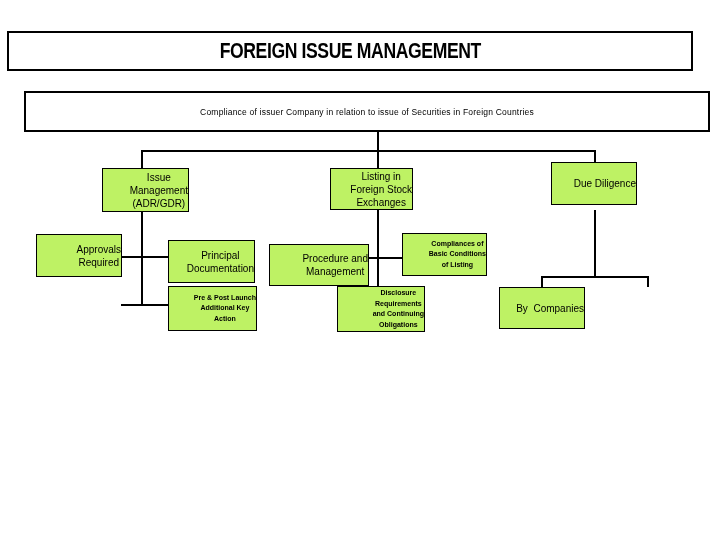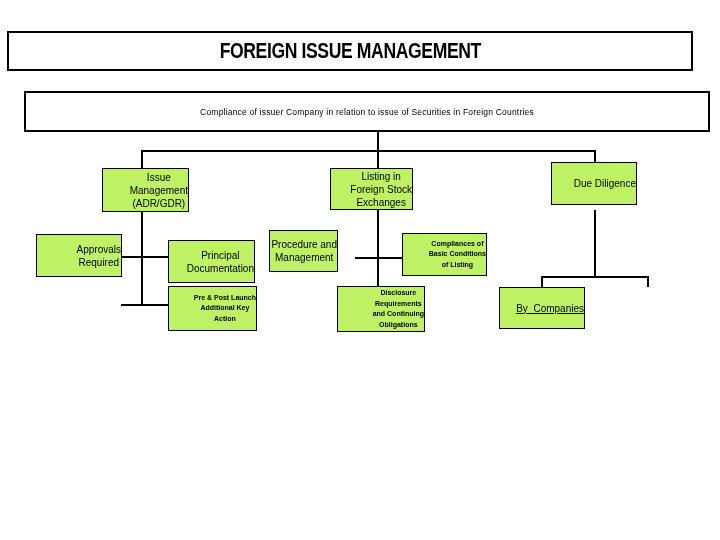--- a/index.html
+++ b/index.html
@@ -59,24 +59,24 @@
     font-weight: bold;
     line-height: 10.5px;
   }
   .n-issue          { left: 102px; top: 168px; width: 87px; height: 44px; }
   .n-listing        { left: 330px; top: 168px; width: 83px; height: 42px; }
   .n-due            { left: 551px; top: 162px; width: 86px; height: 43px; }
   .n-approvals      { left: 36px;  top: 234px; width: 86px; height: 43px; }
   .n-principal      { left: 168px; top: 240px; width: 87px; height: 43px; }
   .n-appointment    { left: 36px;  top: 287px; width: 87px; height: 42px; }
   .n-prepost        { left: 168px; top: 286px; width: 89px; height: 45px; }
-  .n-procedure      { left: 269px; top: 230px; width: 69px; height: 42px; }
+  .n-procedure      { left: 269px; top: 244px; width: 100px; height: 42px; }
   .n-compliances    { left: 402px; top: 233px; width: 85px; height: 43px; }
   .n-disclosure     { left: 337px; top: 286px; width: 88px; height: 46px; }
-  .n-companies      { left: 499px; top: 287px; width: 86px; height: 42px; text-decoration: underline; }
+  .n-companies      { left: 499px; top: 287px; width: 86px; height: 42px; }
   .n-intermediaries { left: 619px; top: 286px; width: 86px; height: 44px; }
 
   
   .line { position: absolute; background: #000000; }
   .l-v-top          { left: 377px; top: 132px; width: 1.5px; height: 19px; }
   .l-h-main         { left: 141px; top: 150px; width: 455px; height: 1.5px; }
   .l-v-issue        { left: 141px; top: 151px; width: 1.5px; height: 17px; }
   .l-v-listing      { left: 377px; top: 151px; width: 1.5px; height: 17px; }
   .l-v-due          { left: 594px; top: 151px; width: 1.5px; height: 17px; }
   .l-v-issue-spine  { left: 141px; top: 211px; width: 1.5px; height: 95px; }

